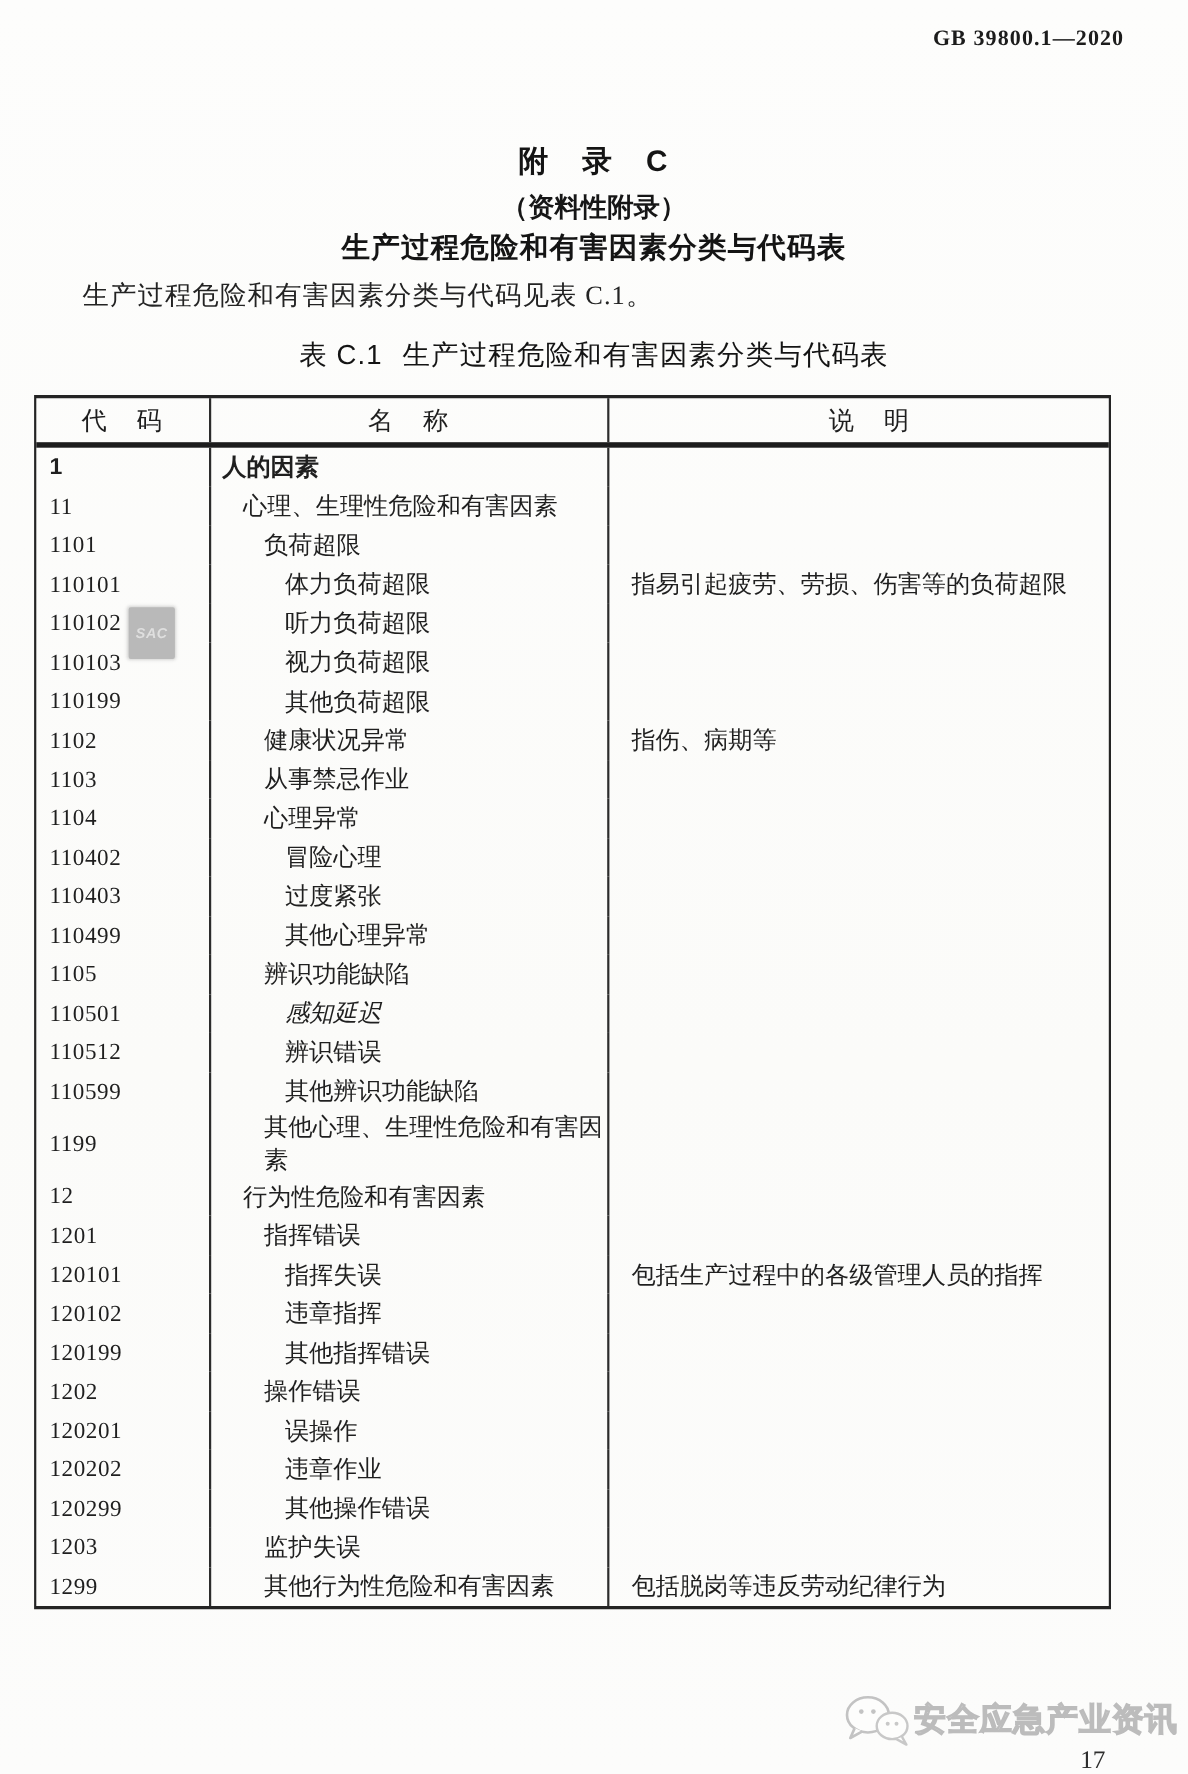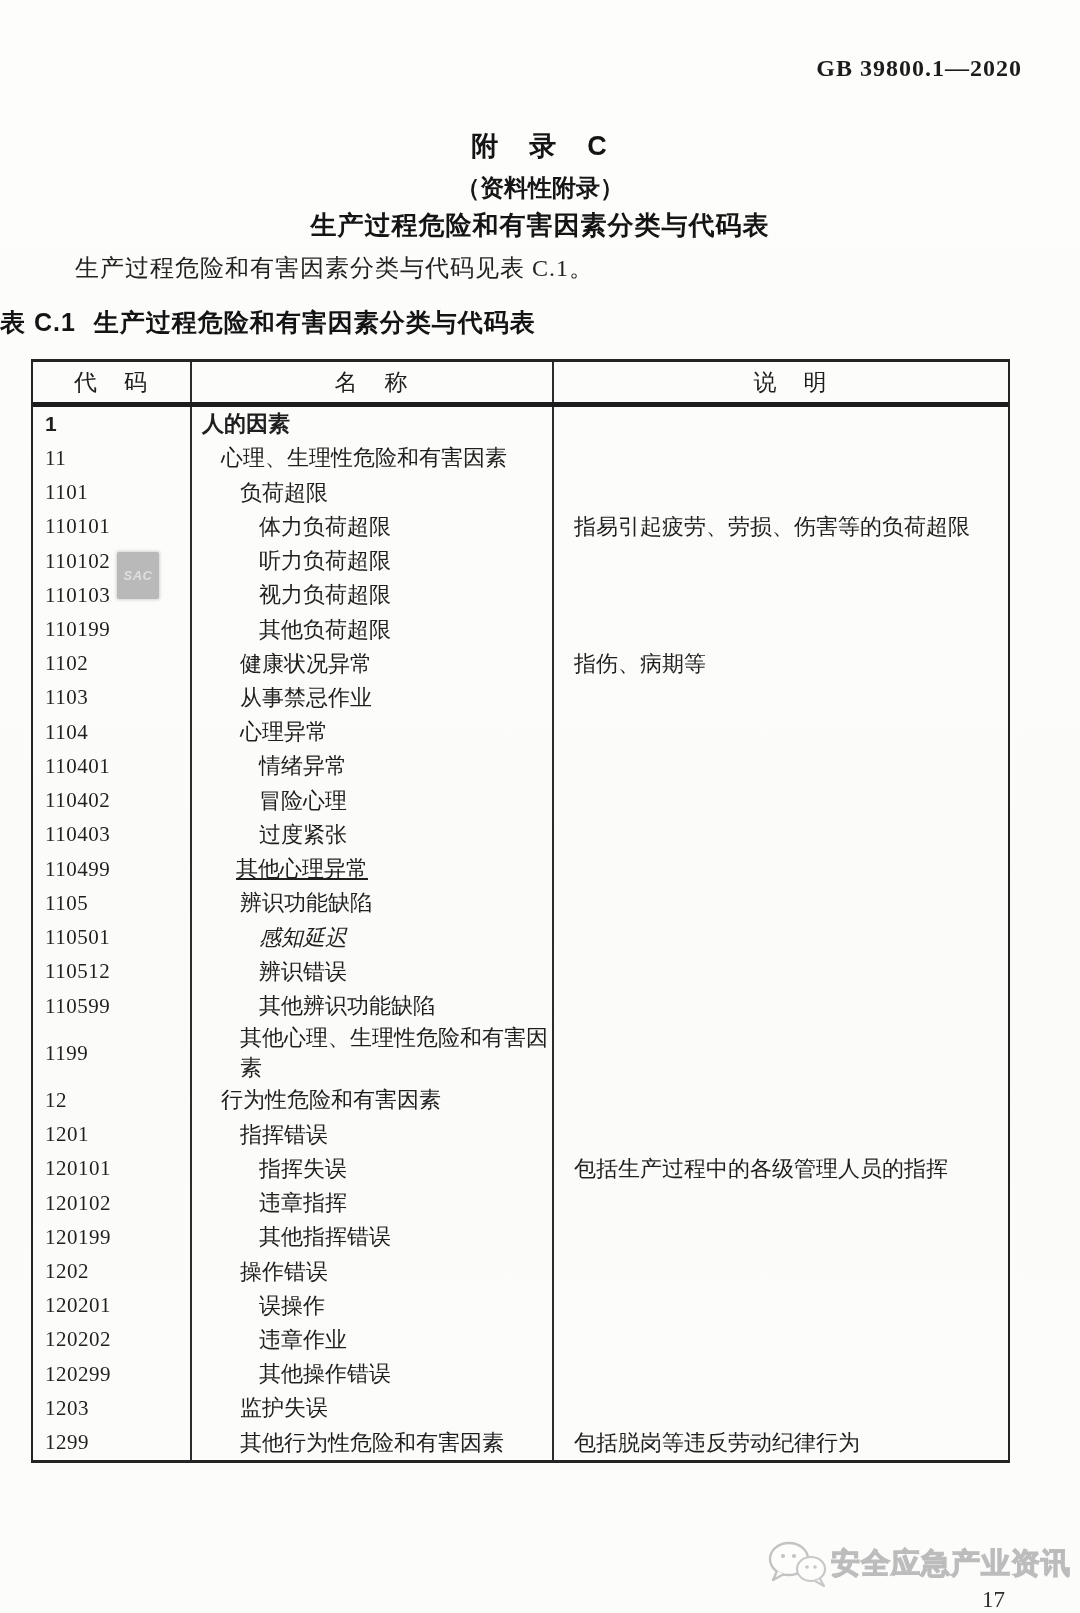--- a/index.html
+++ b/index.html
@@ -15,24 +15,23 @@
     height: 1613px;
     background: linear-gradient(180deg, #fdfdfc 0%, #fbfbf9 60%, #fcfcfb 100%);
     overflow: hidden;
   }
   .gb-header {
     position: absolute;
     top: 24px;
     right: 58px;
     font-family: "Liberation Serif", "DejaVu Serif", serif;
     font-weight: bold;
-    font-size: 24px;
+    font-size: 20px;
     letter-spacing: 1px;
     color: #1c1c1c;
-    margin-top: 31px;
   }
   .appendix-title {
     position: absolute;
     top: 128px;
     left: 0; right: 0;
     text-align: center;
     font-family: "Liberation Sans", "DejaVu Sans", sans-serif;
     font-weight: bold;
     font-size: 27px;
     color: #141414;
@@ -64,23 +63,23 @@
     top: 252px;
     left: 75px;
     font-size: 24px;
     color: #232323;
     letter-spacing: 1px;
   }
   .table-caption {
     position: absolute;
     top: 306px;
     left: 0; right: 0;
-    text-align: left;
-    font-family: "Liberation Sans", "DejaVu Sans", sans-serif;
-    font-weight: bold;
+    text-align: center;
+    font-family: "Liberation Sans", "DejaVu Sans", sans-serif;
+    font-weight: normal;
     font-size: 25px;
     color: #141414;
     letter-spacing: 1px;
   }
   .table-caption .cap-no { margin-right: 18px; }
 
   .gbtable {
     position: absolute;
     top: 359px;
     left: 31px;
@@ -249,41 +248,36 @@
     <div class="c-name col-border" style="padding-left: 48px;">从事禁忌作业</div>
     <div class="c-note"></div>
   </div>
 
   <div class="trow">
     <div class="c-code col-border">1104</div>
     <div class="c-name col-border" style="padding-left: 48px;">心理异常</div>
     <div class="c-note"></div>
   </div>
 
-  <div class="trow">
-    <div class="c-code col-border">110401</div>
-    <div class="c-name col-border" style="padding-left: 67px;">情绪异常</div>
-    <div class="c-note"></div>
-  </div>
 
   <div class="trow">
     <div class="c-code col-border">110402</div>
     <div class="c-name col-border" style="padding-left: 67px;">冒险心理</div>
     <div class="c-note"></div>
   </div>
 
   <div class="trow">
     <div class="c-code col-border">110403</div>
     <div class="c-name col-border" style="padding-left: 67px;">过度紧张</div>
     <div class="c-note"></div>
   </div>
 
   <div class="trow">
     <div class="c-code col-border">110499</div>
-    <div class="c-name col-border" style="padding-left: 44px; text-decoration: underline;">其他心理异常</div>
+    <div class="c-name col-border" style="padding-left: 67px;">其他心理异常</div>
     <div class="c-note"></div>
   </div>
 
   <div class="trow">
     <div class="c-code col-border">1105</div>
     <div class="c-name col-border" style="padding-left: 48px;">辨识功能缺陷</div>
     <div class="c-note"></div>
   </div>
 
   <div class="trow">

